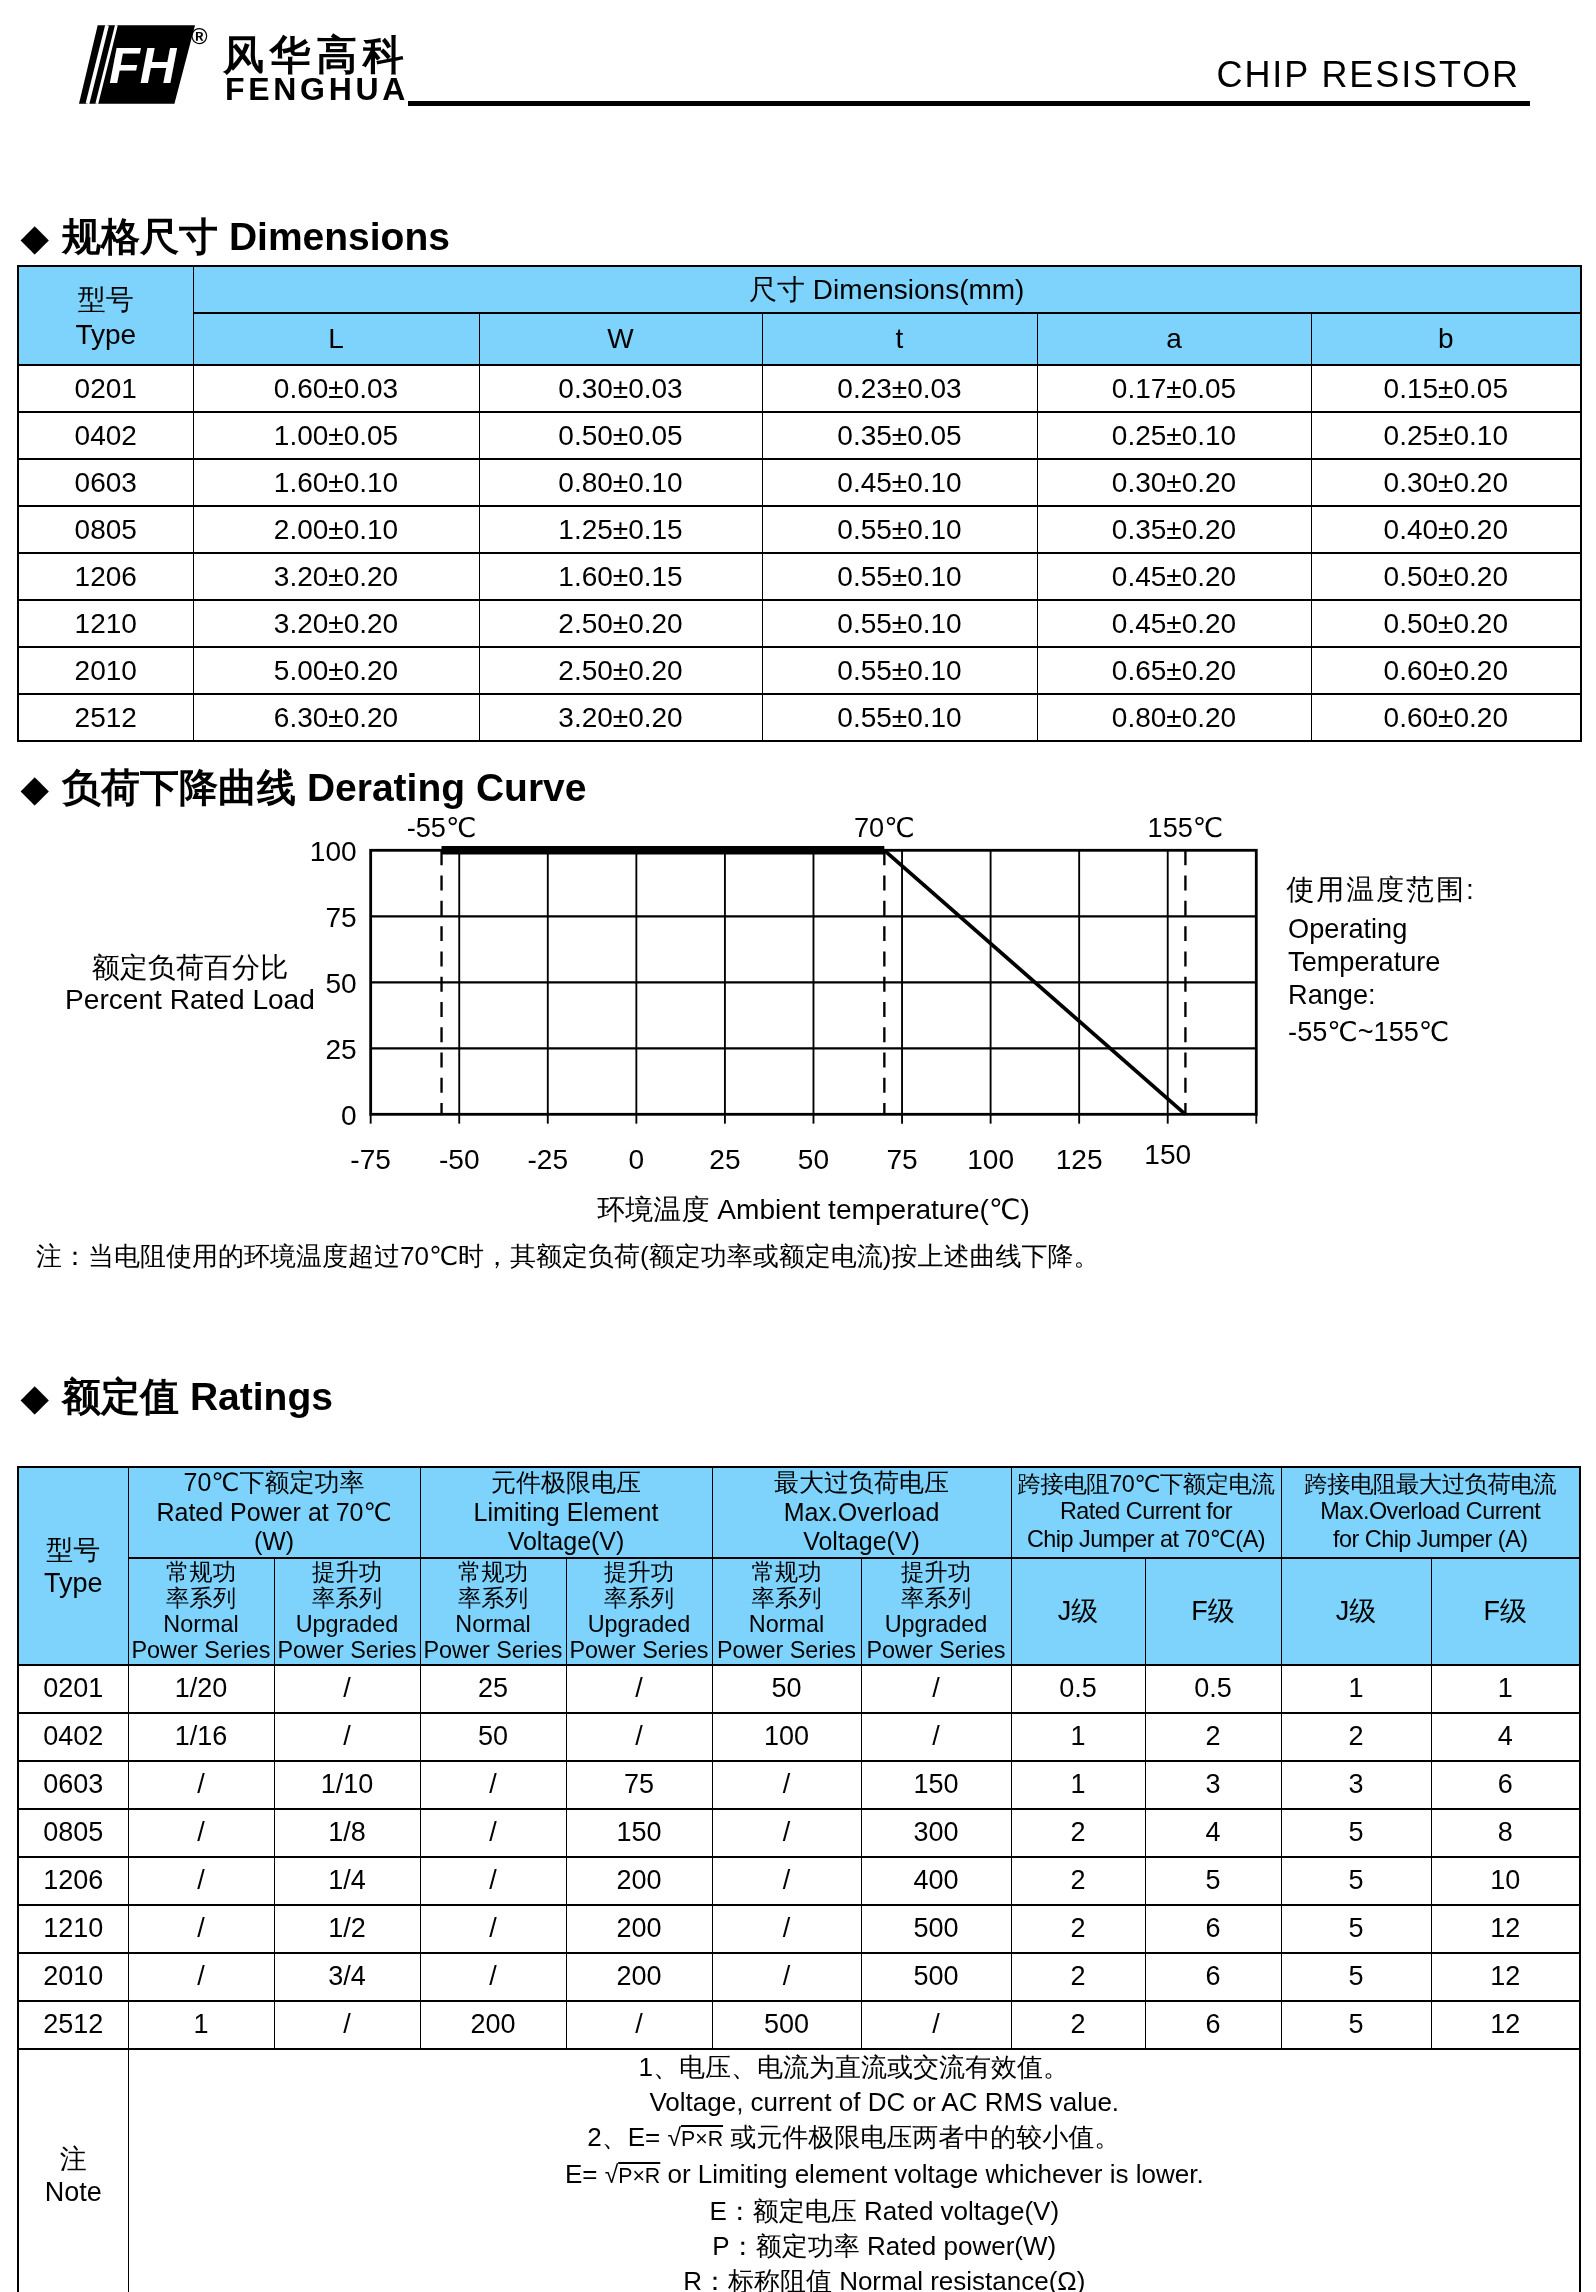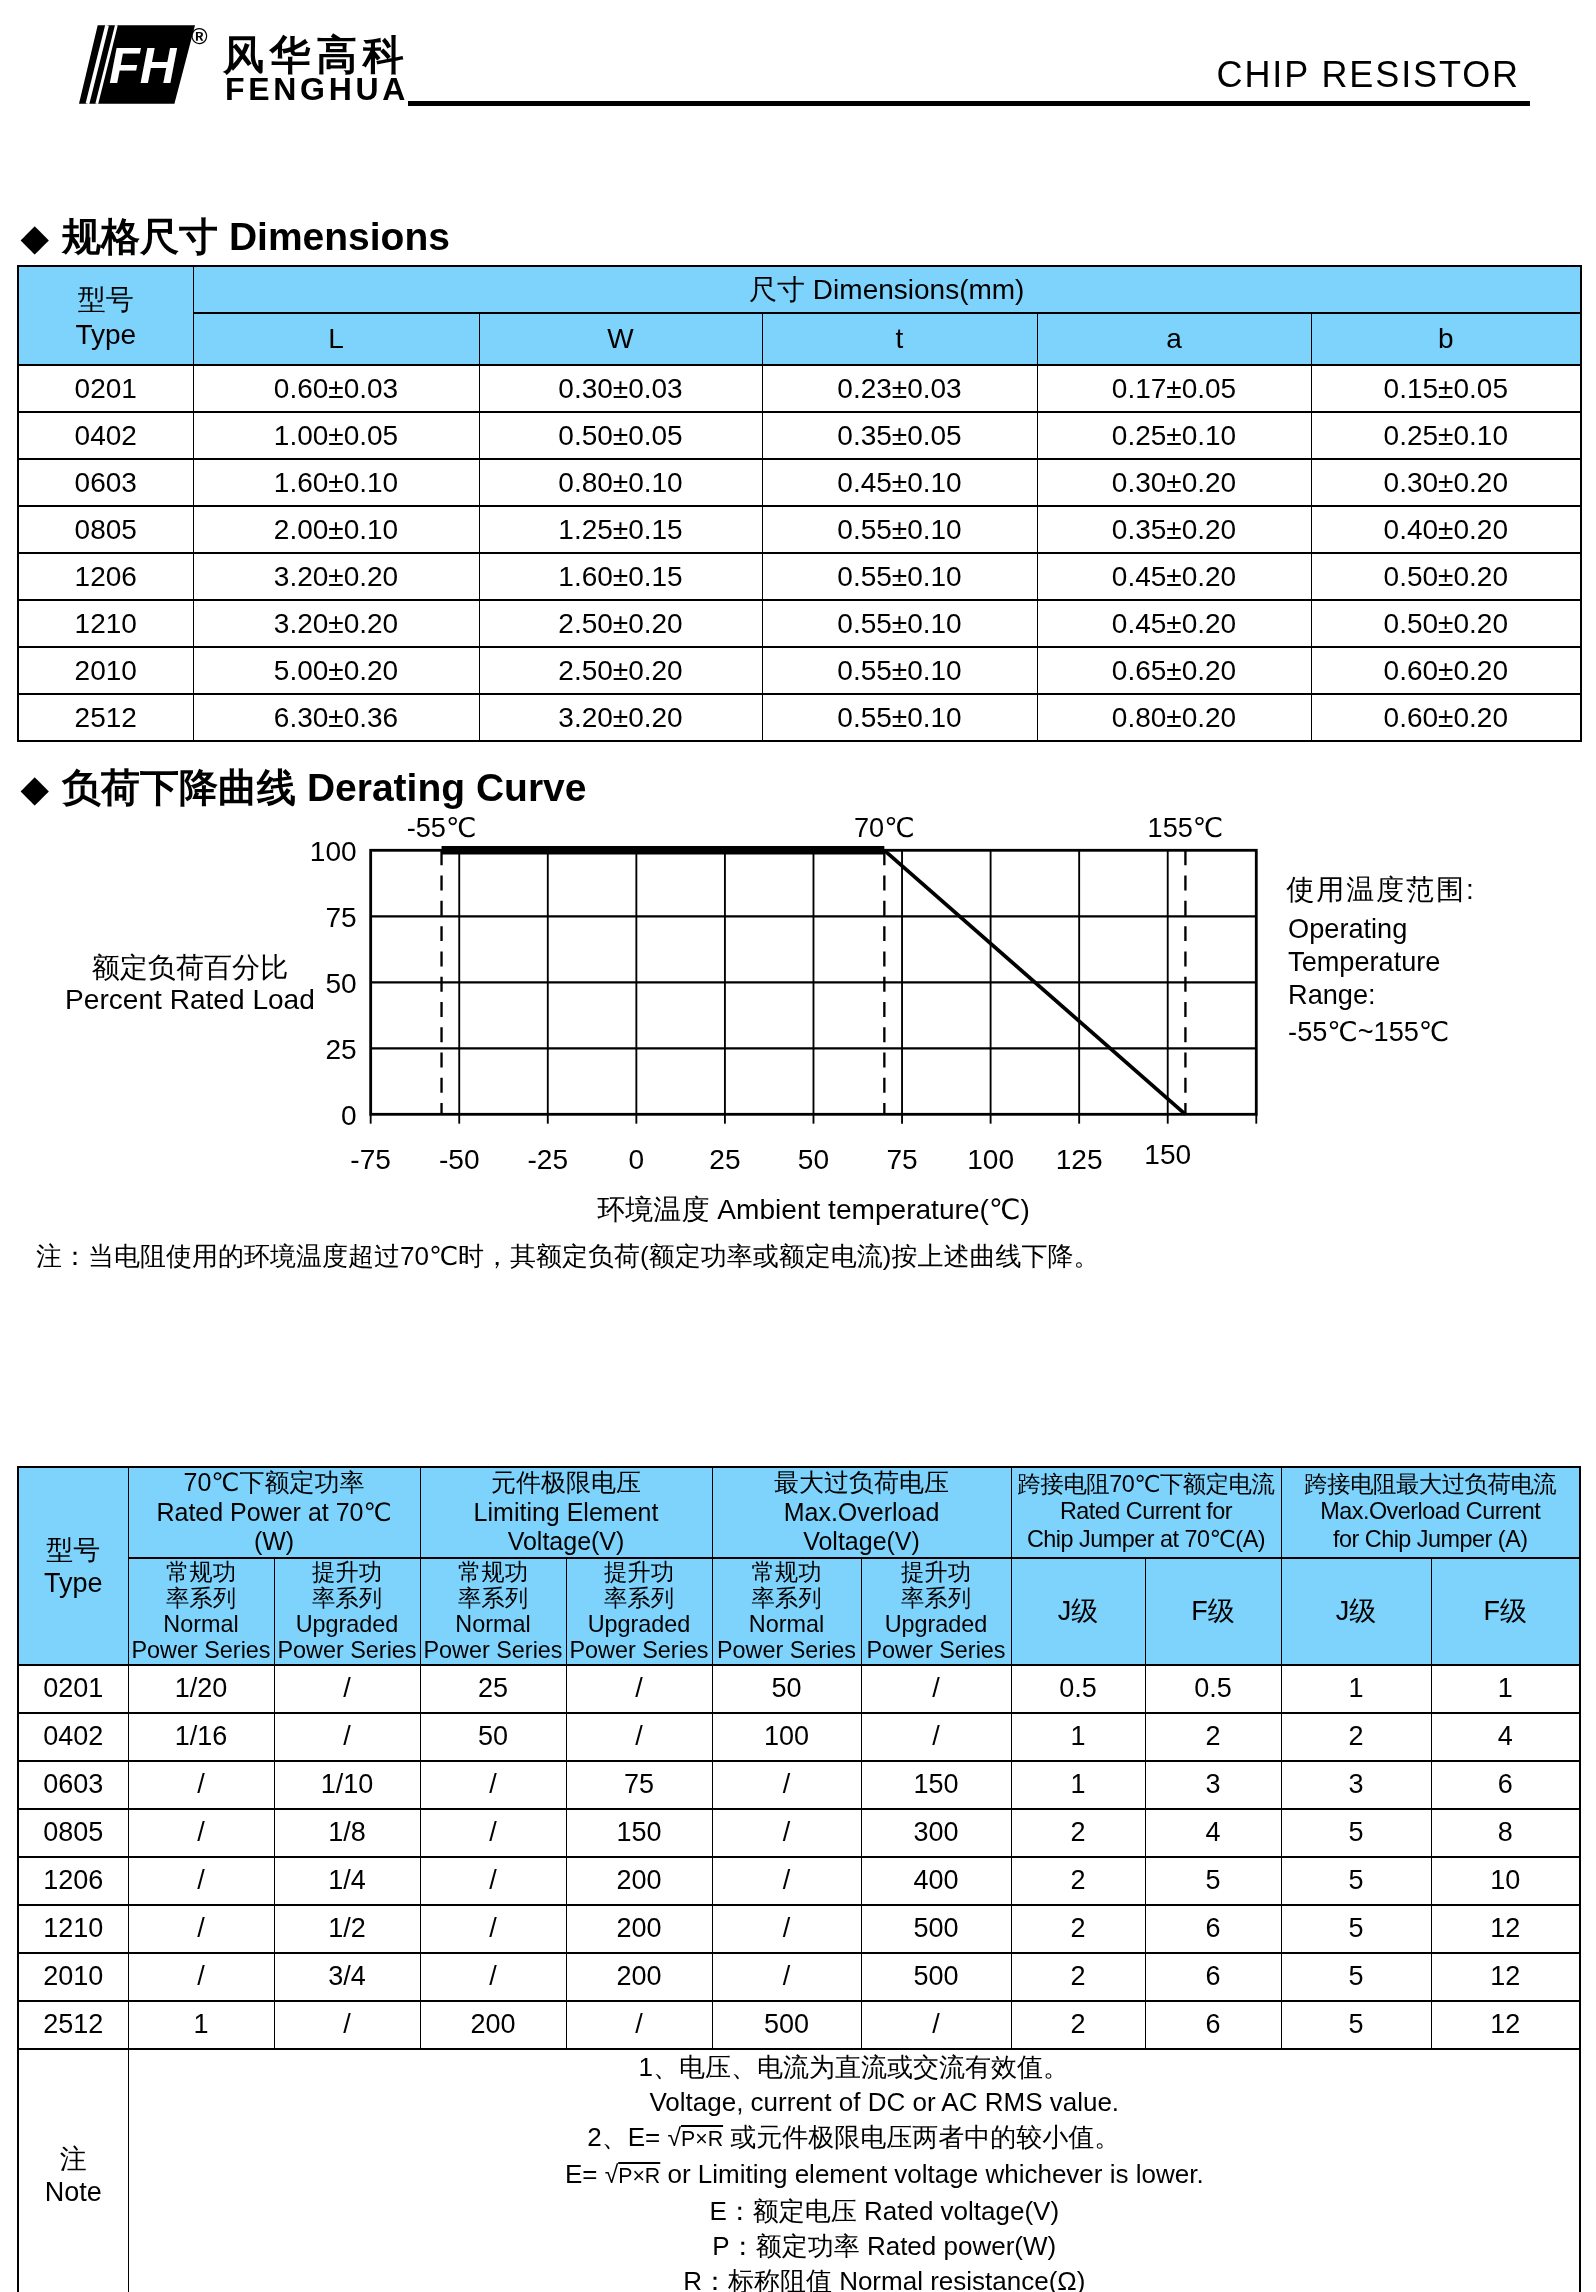--- a/index.html
+++ b/index.html
@@ -150,21 +150,21 @@
     <tr class="drow">
           <td>2010</td>
           <td>5.00±0.20</td>
           <td>2.50±0.20</td>
           <td>0.55±0.10</td>
           <td>0.65±0.20</td>
           <td>0.60±0.20</td>
         </tr>
     <tr class="drow">
           <td>2512</td>
-          <td>6.30±0.36</td>
+          <td>6.30±0.20</td>
           <td>3.20±0.20</td>
           <td>0.55±0.10</td>
           <td>0.80±0.20</td>
           <td>0.60±0.20</td>
         </tr>
   </tbody>
     </table>
 
   <div class="sec-title st-derate">
     <span class="diamond">◆</span><span>负荷下降曲线 Derating Curve</span>
@@ -245,20 +245,23 @@
     <text class="cright" x="1357" y="152">Operating</text>
     <text class="cright" x="1357" y="187">Temperature</text>
     <text class="cright" x="1357" y="222">Range:</text>
     <text class="cright" x="1357" y="262">-55℃~155℃</text>
   </svg>
 
   <div class="derate-note">
     <div>注：当电阻使用的环境温度超过70℃时，其额定负荷(额定功率或额定电流)按上述曲线下降。</div>
   </div>
 
+  <div class="sec-title st-ratings">
+    <span class="diamond">◆</span><span>额定值 Ratings</span>
+  </div>
 
   <table class="tbl rat-tbl">
     <colgroup>
         <col style="width:110px">
         <col style="width:146px">
         <col style="width:146px">
         <col style="width:146px">
         <col style="width:146px">
         <col style="width:149px">
         <col style="width:150px">

